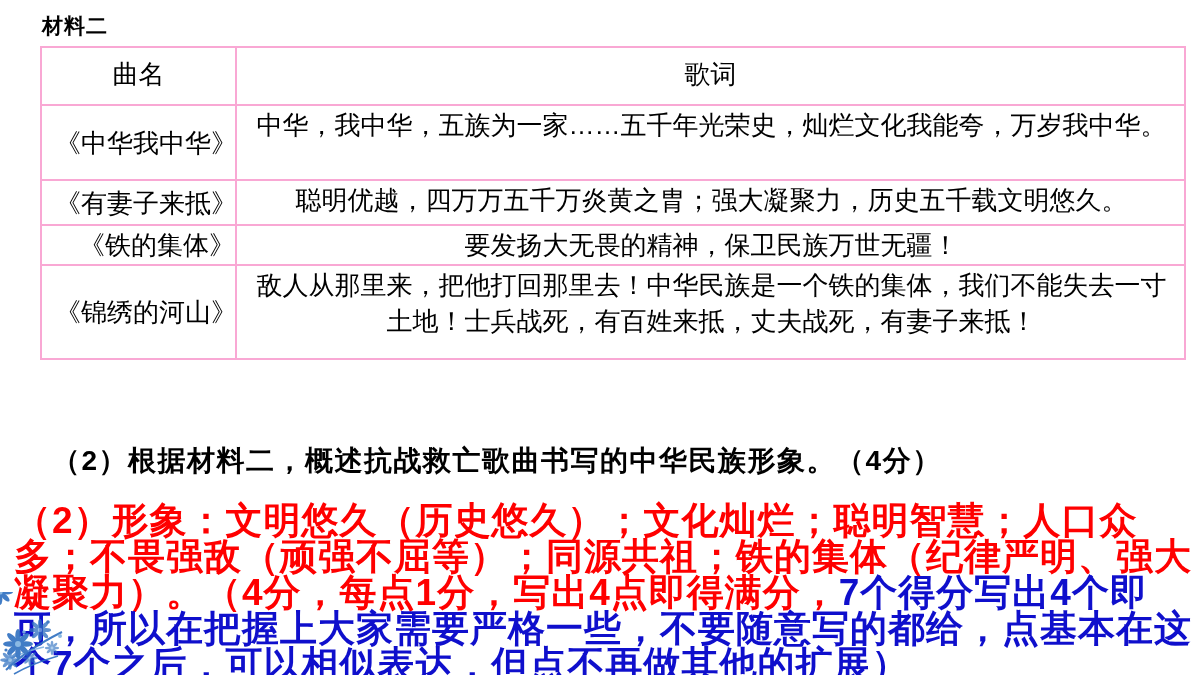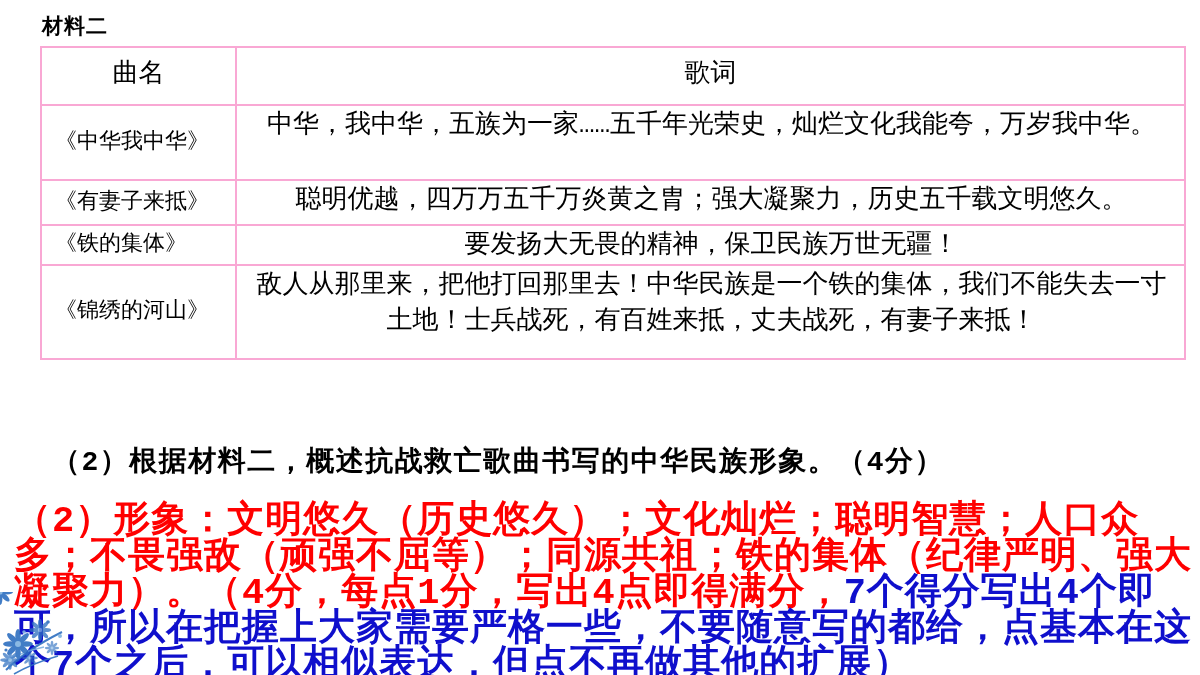--- a/index.html
+++ b/index.html
@@ -1,38 +1,38 @@
 <!DOCTYPE html>
 <html><head>
 <meta charset="utf-8">
 <style>
   * { margin:0; padding:0; box-sizing:border-box; }
   html,body { width:1200px; height:675px; overflow:hidden; background:#ffffff; }
   .slide {
     position:relative; width:1200px; height:489px; background:#ffffff;
-    font-family:Liberation Mono, monospace; color:#000;
+    font-family:Liberation Sans, sans-serif; color:#000;
   }
   .material-label {
     position:absolute; left:42px; top:12px;
     font-size:21px; font-weight:bold; letter-spacing:1px;
   }
   .lyrics-table {
     position:absolute; left:40px; top:46px; width:1146px;
     border-collapse:collapse; table-layout:fixed;
     font-size:26px; line-height:36px;
   }
   .lyrics-table th, .lyrics-table td { border:2px solid #f9a8d4; }
   .lyrics-table col.col-title  { width:195px; }
   .lyrics-table th {
     font-weight:normal; text-align:center; vertical-align:top;
     padding-top:8px; height:58px; font-size:26px;
   }
   .title-cell {
-    text-align:left; vertical-align:middle; padding-left:13px;
-    font-size:22px; white-space:nowrap;
+    text-align:right; vertical-align:middle; padding-left:13px;
+    font-size:26px; white-space:nowrap;
   }
   .lyrics-cell {
     text-align:center; vertical-align:top; padding:1px 8px 1px 10px;
   }
   tr.r1 td { height:75px; }
   tr.r2 td { height:45px; }
   tr.r3 td { height:37px; }
   tr.r4 td { height:73px; }
   tr.r5 td { height:94px;margin-left:28px; }
   .question {

